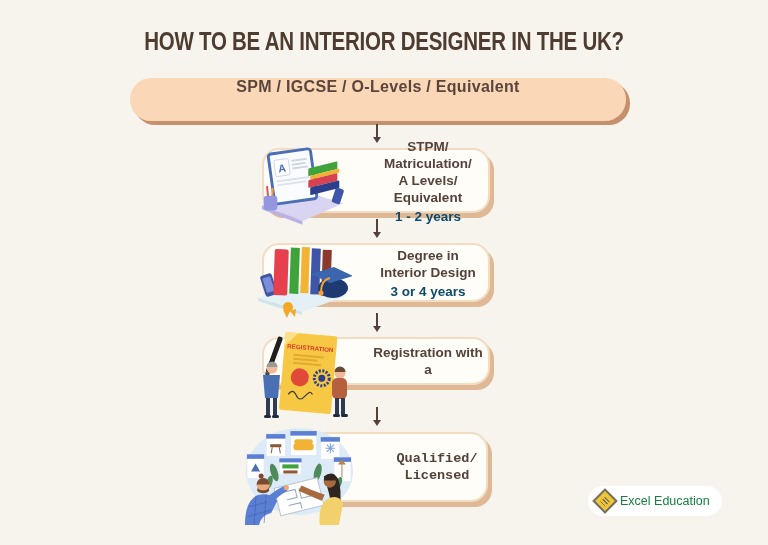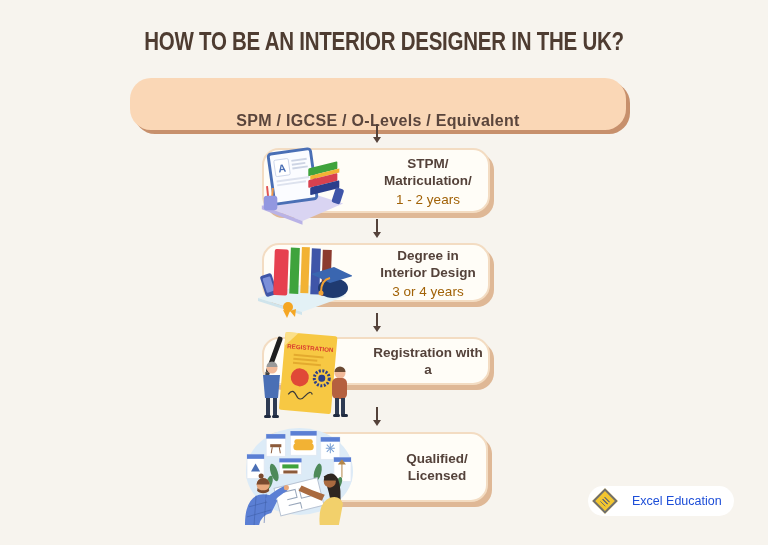--- a/index.html
+++ b/index.html
@@ -1,46 +1,46 @@
 <!DOCTYPE html>
 <html><head>
 <meta charset="utf-8">
 <style>
   html,body{margin:0;padding:0;background:#f7f4ee;}
   .stage{position:relative;width:768px;height:545px;background:#f7f4ee;overflow:hidden;
          font-family:"Liberation Sans",sans-serif;border-radius:22px;}
   .title{position:absolute;top:27px;left:0;width:768px;text-align:center;
          font-size:25px;font-weight:900;letter-spacing:-0.3px;color:#4e3c31;
          transform:scaleX(0.82);white-space:nowrap;}
-  .entry-pill{position:absolute;left:130px;top:78px;width:496px;height:52px;
+  .entry-pill{position:absolute;left:130px;top:78px;width:496px;height:43px;
          background:#fad7b6;border-radius:21px;box-shadow:4px 4px 0 #c7906c;
-         display:flex;align-items:flex-end;justify-content:center;}
+         display:flex;align-items:flex-start;justify-content:center;}
   .entry-pill span{font-size:16px;font-weight:bold;color:#5a453c;letter-spacing:0.3px;}
   .arrow{position:absolute;left:377px;transform:translateX(-50%);
          display:flex;flex-direction:column;align-items:center;}
   .arrow .stem{width:2px;height:13px;background:#54423a;}
   .arrow .head{width:0;height:0;border-left:4px solid transparent;
          border-right:4px solid transparent;border-top:6px solid #54423a;}
   .step-card{position:absolute;left:262px;width:228px;background:#fffdf7;
          border:2px solid #f3dcc2;border-radius:17px;box-shadow:4px 5px 0 #dfb896;
          box-sizing:border-box;display:flex;flex-direction:column;
          align-items:center;justify-content:center;padding-left:32px;}
   .step-card .txt{margin-left:72px;text-align:center;}
-  .step-card.wide-art .txt{margin-left:92px;}
+  .step-card.wide-art .txt{margin-left:92px;font-family:Liberation Mono, monospace;}
   .step-title{font-size:13.5px;line-height:17px;font-weight:bold;color:#54423a;}
-  .duration{font-size:13.5px;font-weight:normal;color:#a16207;margin-top:3px;}
+  .duration{font-size:13.5px;font-weight:bold;color:#0c4a6e;margin-top:3px;}
   .duration:empty{display:none;}
   .illus{position:absolute;pointer-events:none;}
   .logo-pill{position:absolute;left:588px;top:486px;height:30px;background:#ffffff;
          border-radius:15px;display:flex;align-items:center;gap:6px;padding:0 12px 0 8px;}
   .diamond{width:14px;height:14px;transform:rotate(45deg);background:#f2c630;
          border:2px solid #6f6f6f;display:inline-flex;align-items:center;justify-content:center;}
   .diamond-inner{width:7px;height:7px;
          background:repeating-linear-gradient(0deg,#6f6f6f 0 1px,transparent 1px 3px);}
-  .logo-text{font-size:12.5px;color:#1d4ed8;margin-left:12px;}
+  .logo-text{font-size:12.5px;color:#15803d;}
 </style>
 </head>
 <body>
 
 <div class="stage">
 
   <div class="title">HOW TO BE AN INTERIOR DESIGNER IN THE UK?</div>
 
   <div class="entry-pill">
     <span>SPM / IGCSE / O-Levels / Equivalent</span>
@@ -59,20 +59,21 @@
       <div class="head"></div>
     </div>
   <div class="arrow" style="top:407px">
       <div class="stem"></div>
       <div class="head"></div>
     </div>
 
   <div class="step-card" style="top:148px;height:65px">
     <div class="txt">
       <div class="step-title">STPM/ Matriculation/</div>
+      <div class="step-title">A Levels/ Equivalent</div>
       <div class="duration">1 - 2 years</div>
     </div>
   </div>
   <svg class="illus" style="left:256px;top:145px" width="92" height="84" viewBox="0 0 95 86">
     <polygon points="6,62 52,48 90,60 48,78" fill="#d9d4f2"></polygon>
     <polygon points="6,62 48,78 48,82 6,66" fill="#b9b2e6"></polygon>
     <g transform="rotate(-8 38 34)">
       <rect x="16" y="6" width="44" height="52" rx="3" fill="#fbfcff" stroke="#4a6fb5" stroke-width="3"></rect>
       <rect x="21" y="13" width="15" height="17" rx="1.5" fill="#ffffff" stroke="#c4cee4" stroke-width="0.8"></rect>
       <text x="28.5" y="26" font-size="11" font-weight="bold" fill="#4a6fb5" text-anchor="middle" font-family="Liberation Sans, sans-serif">A</text>

